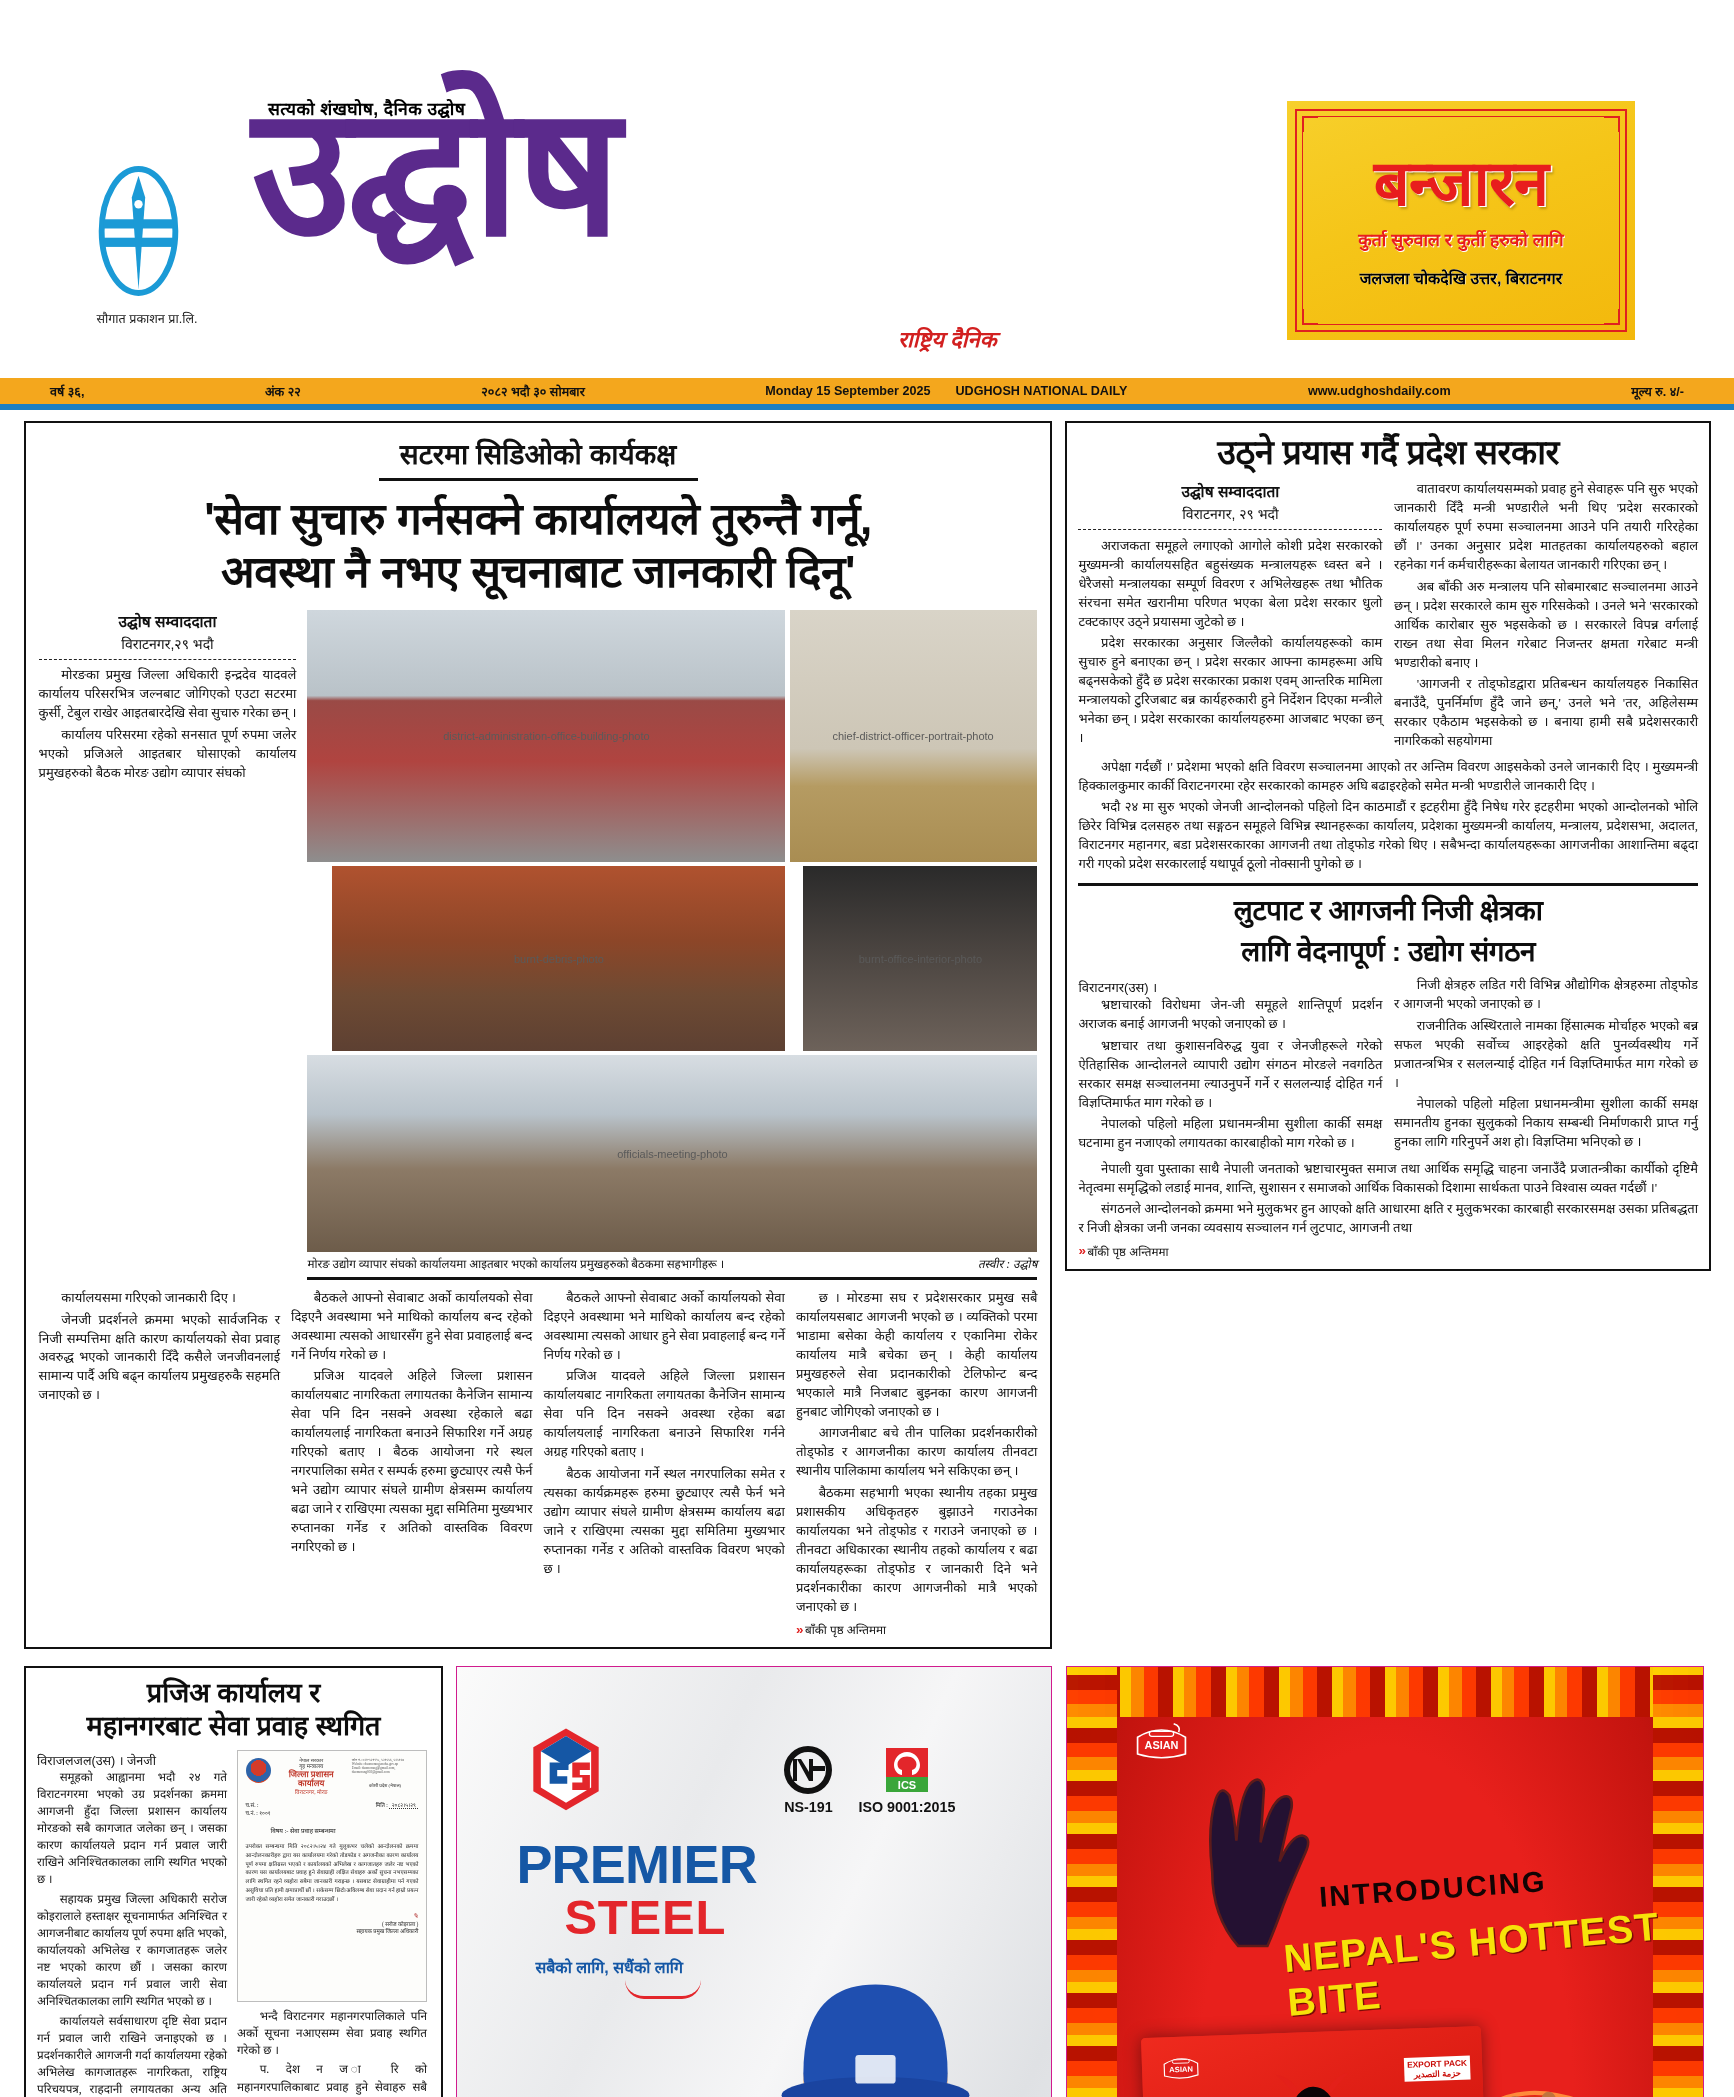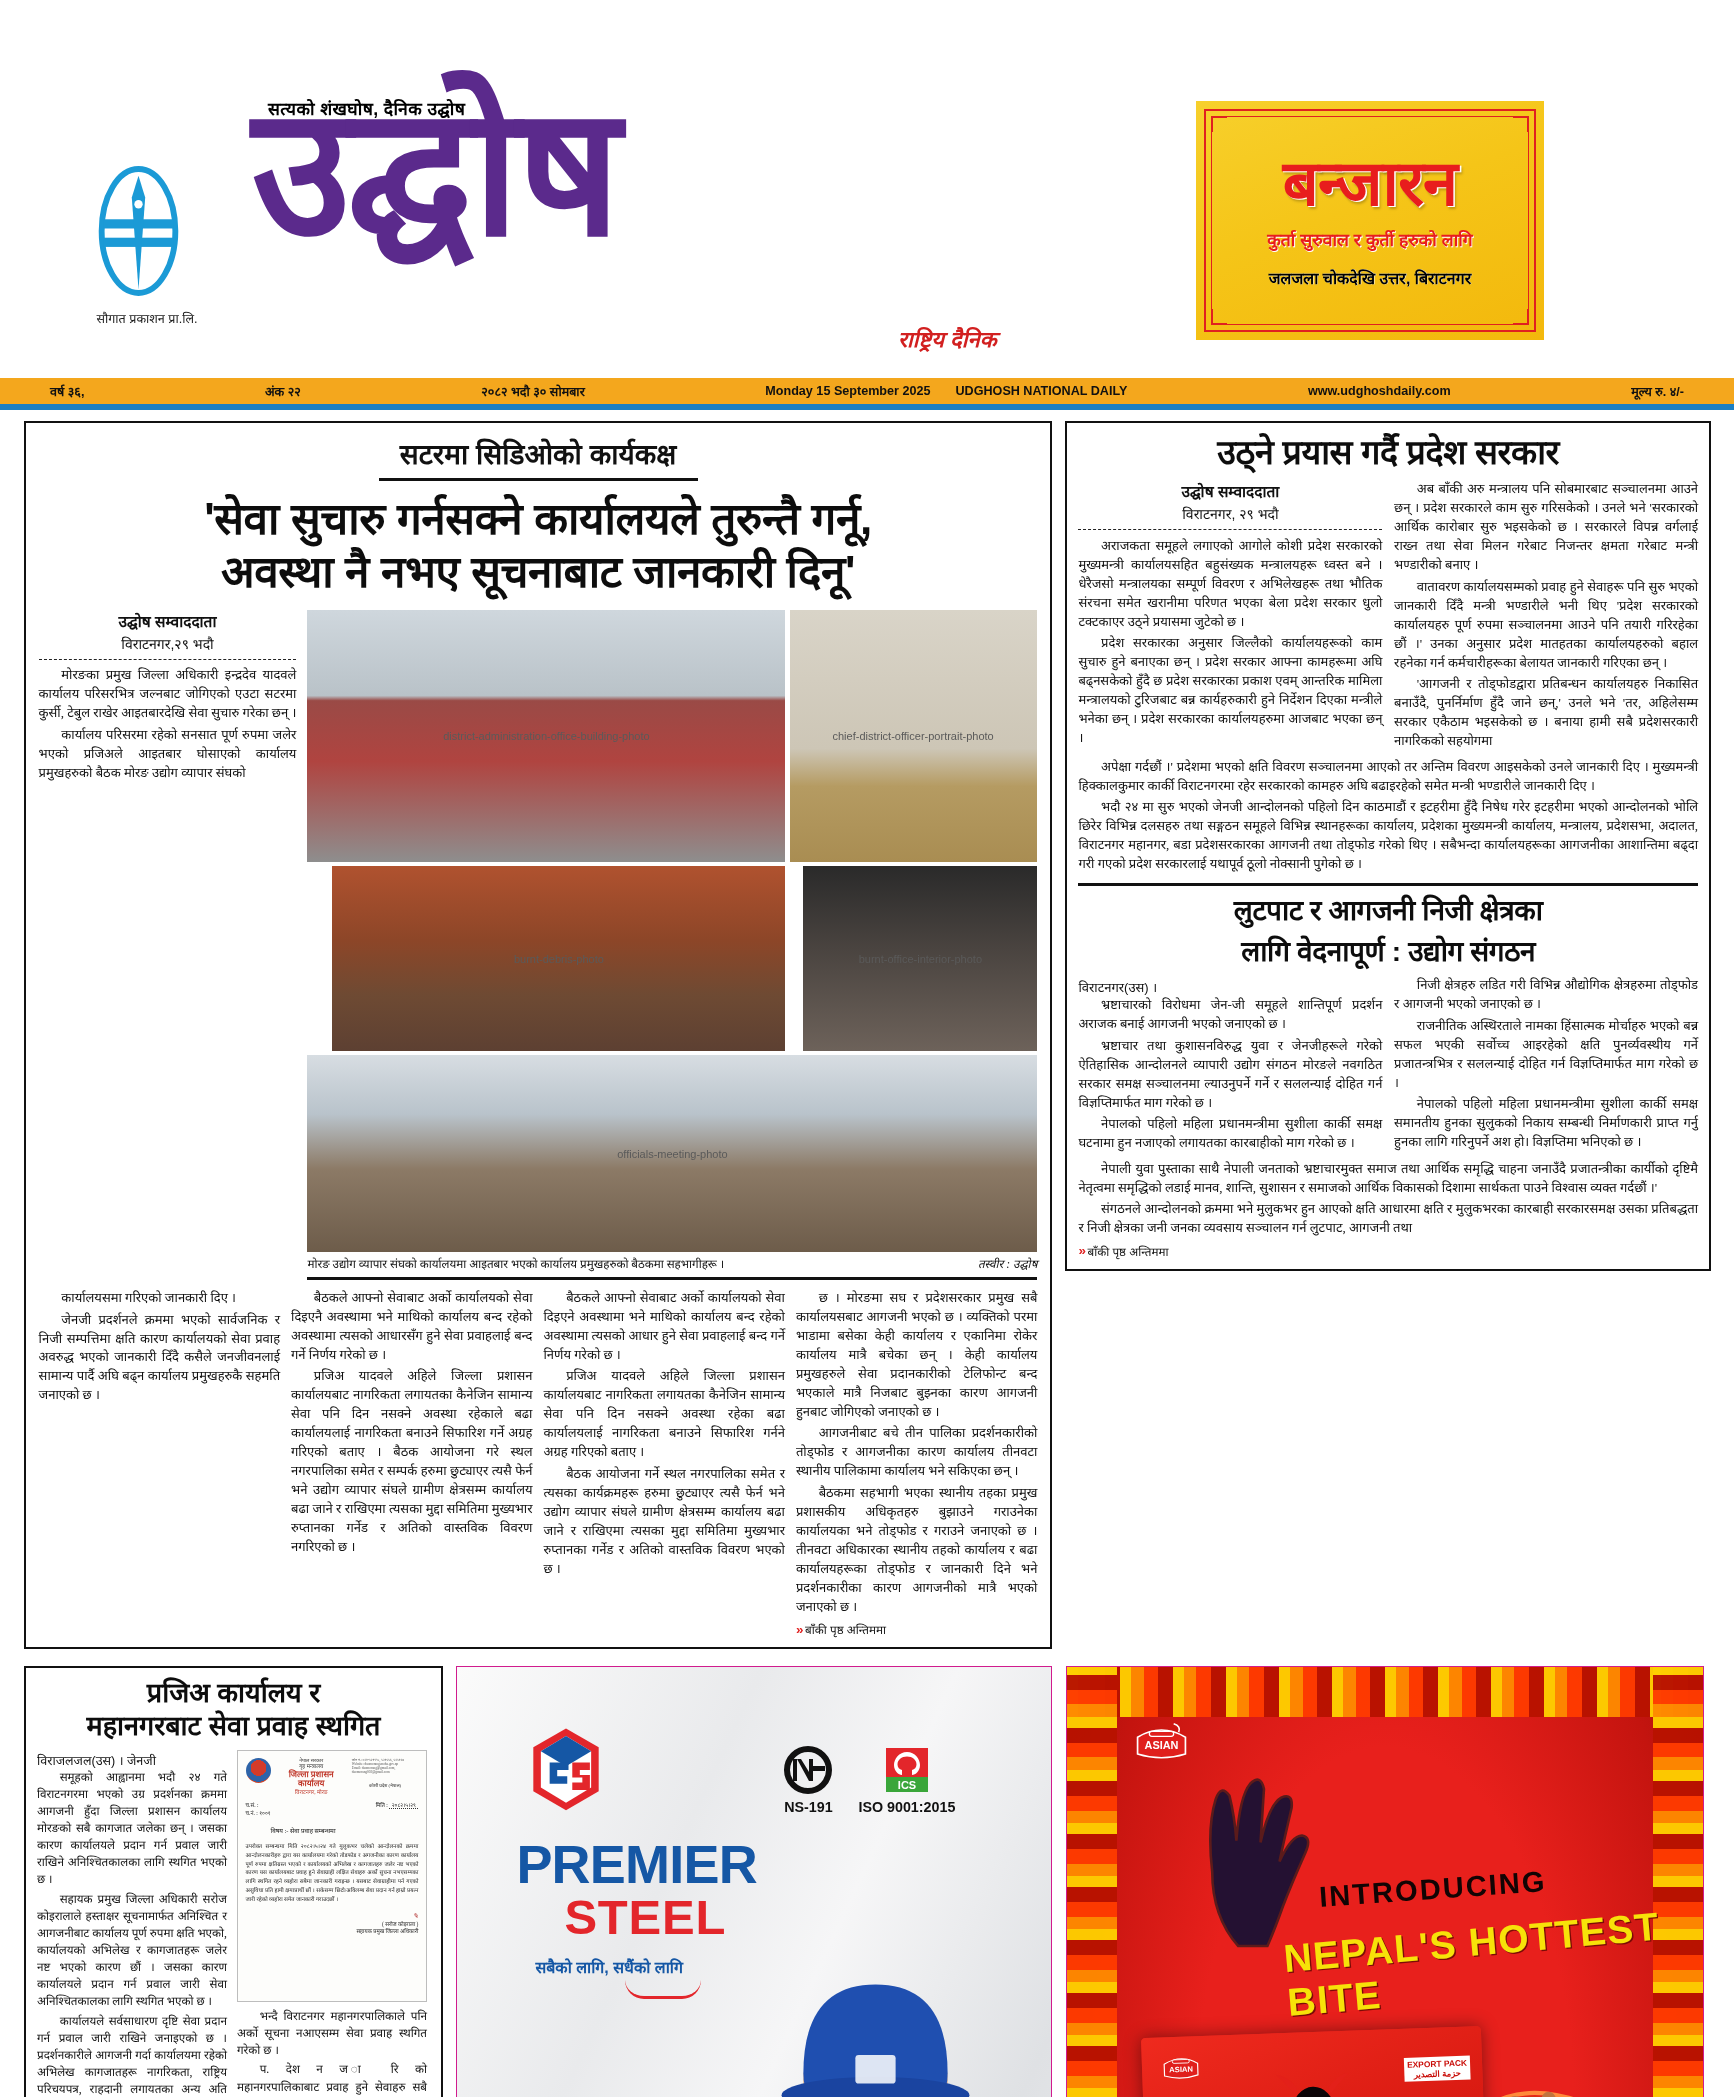--- a/index.html
+++ b/index.html
@@ -43,21 +43,21 @@
   }
   #nameplate-sub {
     position:absolute; left:898px; top:323px;
     font-size:22px; font-weight:bold; color:#d22020;
     font-family:"Liberation Sans", sans-serif;
     font-style:italic;
   }
 
   
   #banjaran-ad {
-    position:absolute; left:1196px; top:101px;
+    position:absolute; left:1287px; top:101px;
     width:348px; height:239px;
     background:linear-gradient(160deg,#f7d02c 0%,#f5c518 45%,#f3b80c 100%);
     padding:7.6px;
   }
   #banjaran-inner {
     width:100%; height:100%;
     border:2.1px solid #e02020;
     position:relative;
     display:flex; flex-direction:column;
     align-items:center; justify-content:center;
@@ -447,22 +447,22 @@
         <div class="byline-name">उद्घोष सम्वाददाता</div>
         <div class="byline-place">विराटनगर, २९ भदौ</div>
         <div class="byline-dash"></div>
         <div class="bodytext">
           <p>अराजकता समूहले लगाएको आगोले कोशी प्रदेश सरकारको मुख्यमन्त्री कार्यालयसहित बहुसंख्यक मन्त्रालयहरू ध्वस्त बने । धेरैजसो मन्त्रालयका सम्पूर्ण विवरण र अभिलेखहरू तथा भौतिक संरचना समेत खरानीमा परिणत भएका बेला प्रदेश सरकार धुलो टक्टकाएर उठ्ने प्रयासमा जुटेको छ ।</p>
           <p>प्रदेश सरकारका अनुसार जिल्लैको कार्यालयहरूको काम सुचारु हुने बनाएका छन् । प्रदेश सरकार आफ्ना कामहरूमा अघि बढ्नसकेको हुँदै छ प्रदेश सरकारका प्रकाश एवम् आन्तरिक मामिला मन्त्रालयको टुरिजबाट बन्न कार्यहरुकारी हुने निर्देशन दिएका मन्त्रीले भनेका छन् । प्रदेश सरकारका कार्यालयहरुमा आजबाट भएका छन् ।</p>
         </div>
       </div>
       <div class="col">
         <div class="bodytext">
+          <p>वातावरण कार्यालयसम्मको प्रवाह हुने सेवाहरू पनि सुरु भएको जानकारी दिँदै मन्त्री भण्डारीले भनी थिए 'प्रदेश सरकारको कार्यालयहरु पूर्ण रुपमा सञ्चालनमा आउने पनि तयारी गरिरहेका छौं ।' उनका अनुसार प्रदेश मातहतका कार्यालयहरुको बहाल रहनेका गर्न कर्मचारीहरूका बेलायत जानकारी गरिएका छन् ।</p>
           <p>अब बाँकी अरु मन्त्रालय पनि सोबमारबाट सञ्चालनमा आउने छन् । प्रदेश सरकारले काम सुरु गरिसकेको । उनले भने 'सरकारको आर्थिक कारोबार सुरु भइसकेको छ । सरकारले विपन्न वर्गलाई राख्न तथा सेवा मिलन गरेबाट निजन्तर क्षमता गरेबाट मन्त्री भण्डारीको बनाए ।</p>
-          <p>वातावरण कार्यालयसम्मको प्रवाह हुने सेवाहरू पनि सुरु भएको जानकारी दिँदै मन्त्री भण्डारीले भनी थिए 'प्रदेश सरकारको कार्यालयहरु पूर्ण रुपमा सञ्चालनमा आउने पनि तयारी गरिरहेका छौं ।' उनका अनुसार प्रदेश मातहतका कार्यालयहरुको बहाल रहनेका गर्न कर्मचारीहरूका बेलायत जानकारी गरिएका छन् ।</p>
           <p>'आगजनी र तोड्फोडद्वारा प्रतिबन्धन कार्यालयहरु निकासित बनाउँदै, पुनर्निर्माण हुँदै जाने छन्,' उनले भने 'तर, अहिलेसम्म सरकार एकैठाम भइसकेकाे छ । बनाया हामी सबै प्रदेशसरकारी नागरिकको सहयोगमा</p>
         </div>
       </div>
     </div>
 
     <div class="bodytext" style="margin-top:4.2px">
       <p>अपेक्षा गर्दछौं ।' प्रदेशमा भएको क्षति विवरण सञ्चालनमा आएको तर अन्तिम विवरण आइसकेको उनले जानकारी दिए । मुख्यमन्त्री हिक्कालकुमार कार्की विराटनगरमा रहेर सरकारको कामहरु अघि बढाइरहेको समेत मन्त्री भण्डारीले जानकारी दिए ।</p>
       <p>भदौ २४ मा सुरु भएको जेनजी आन्दोलनको पहिलो दिन काठमाडौं र इटहरीमा हुँदै निषेध गरेर इटहरीमा भएको आन्दोलनको भोलि छिरेर विभिन्न दलसहरु तथा सङ्गठन समूहले विभिन्न स्थानहरूका कार्यालय, प्रदेशका मुख्यमन्त्री कार्यालय, मन्त्रालय, प्रदेशसभा, अदालत, विराटनगर महानगर, बडा प्रदेशसरकारका आगजनी तथा तोड्फोड गरेको थिए । सबैभन्दा कार्यालयहरूका आगजनीका आशान्तिमा बढ्दा गरी गएको प्रदेश सरकारलाई यथापूर्व ठूलो नोक्सानी पुगेको छ ।</p>
     </div>
 

